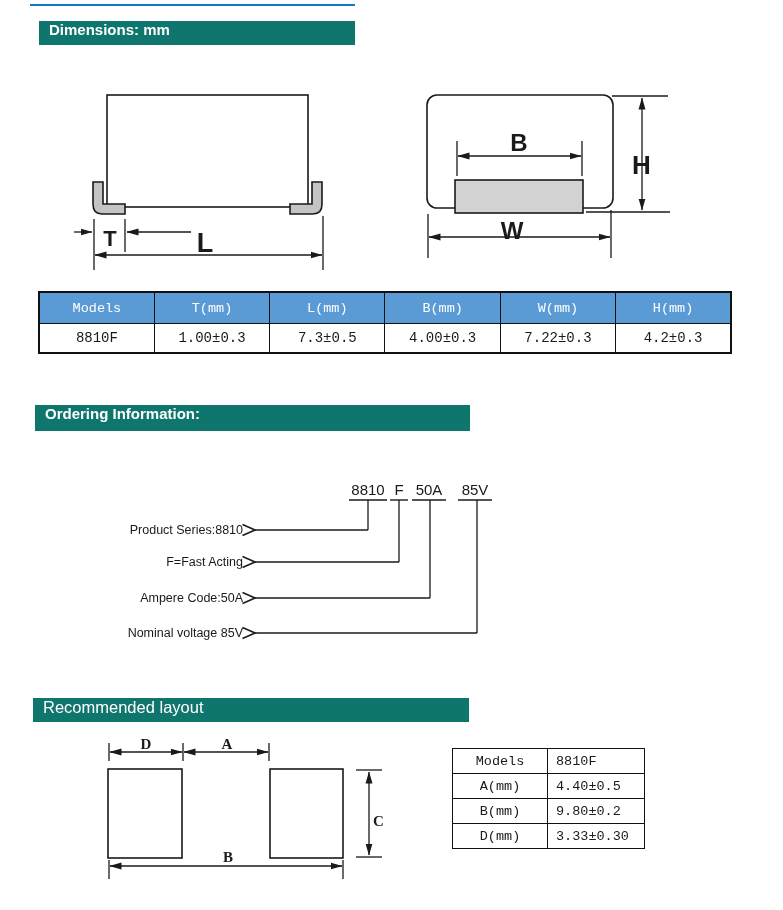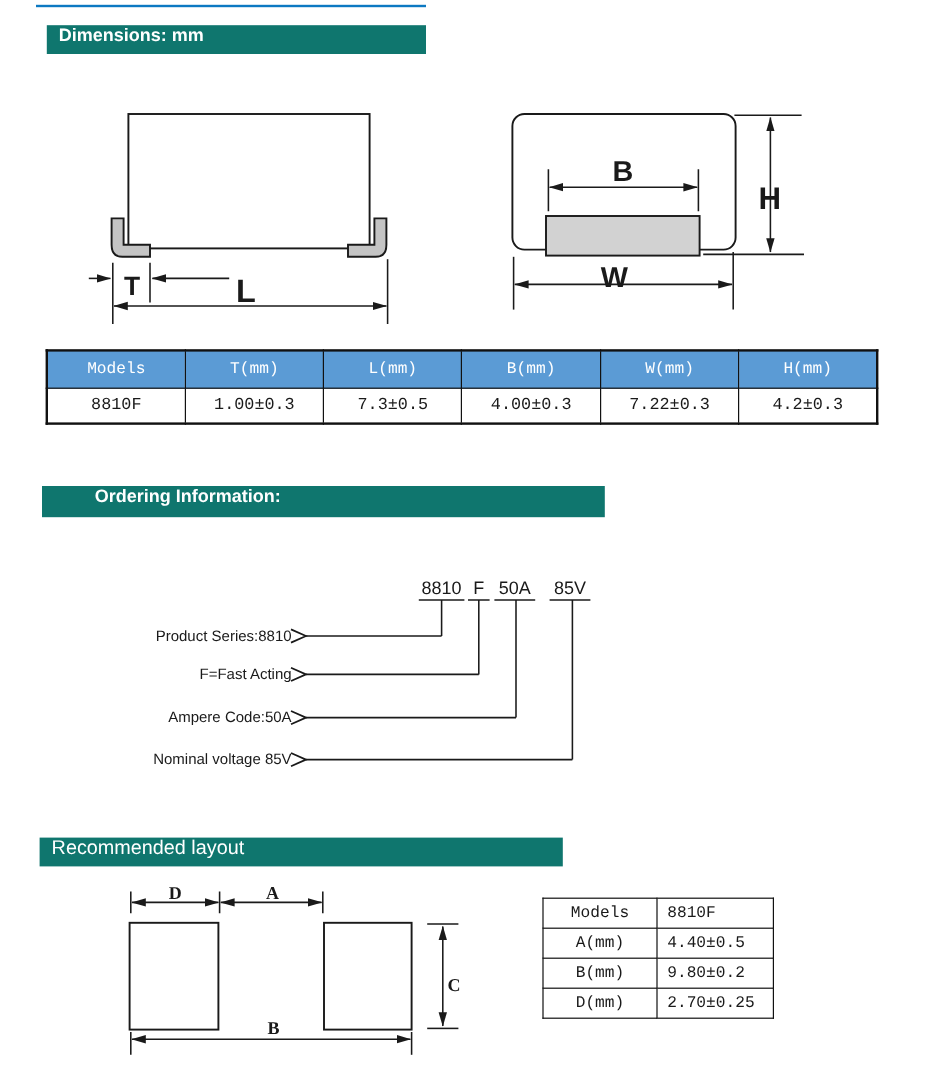--- a/index.html
+++ b/index.html
@@ -108,21 +108,21 @@
       <td>8810F</td>
       <td>1.00±0.3</td>
       <td>7.3±0.5</td>
       <td>4.00±0.3</td>
       <td>7.22±0.3</td>
       <td>4.2±0.3</td>
     </tr>
   </tbody>
     </table>
 
-  <div class="section-bar bold" style="left:35px;top:405px;width:435px;height:26px;padding-left:34px;">
+  <div class="section-bar bold" style="left:35px;top:405px;width:435px;height:26px;">
     <span>Ordering Information:</span>
   </div>
 
   <svg style="top:470px;" width="783" height="185" viewBox="0 470 783 185">
     <defs>
       <marker id="chev" markerUnits="userSpaceOnUse" markerWidth="16" markerHeight="14" viewBox="0 0 16 14" refX="1.5" refY="7" orient="auto-start-reverse">
         <path d="M14,1.5 L1.5,7 L14,12.5" fill="none" stroke="#1a1a1a" stroke-width="1.5"></path>
       </marker>
     </defs>
 
@@ -199,18 +199,18 @@
     <tr>
       <td class="c1">A(mm)</td>
       <td class="c2">4.40±0.5</td>
     </tr>
     <tr>
       <td class="c1">B(mm)</td>
       <td class="c2">9.80±0.2</td>
     </tr>
     <tr>
       <td class="c1">D(mm)</td>
-      <td class="c2">2.70±0.25</td>
+      <td class="c2">3.33±0.30</td>
     </tr>
   </tbody>
     </table>
 
 </div>
 
 </body></html>

